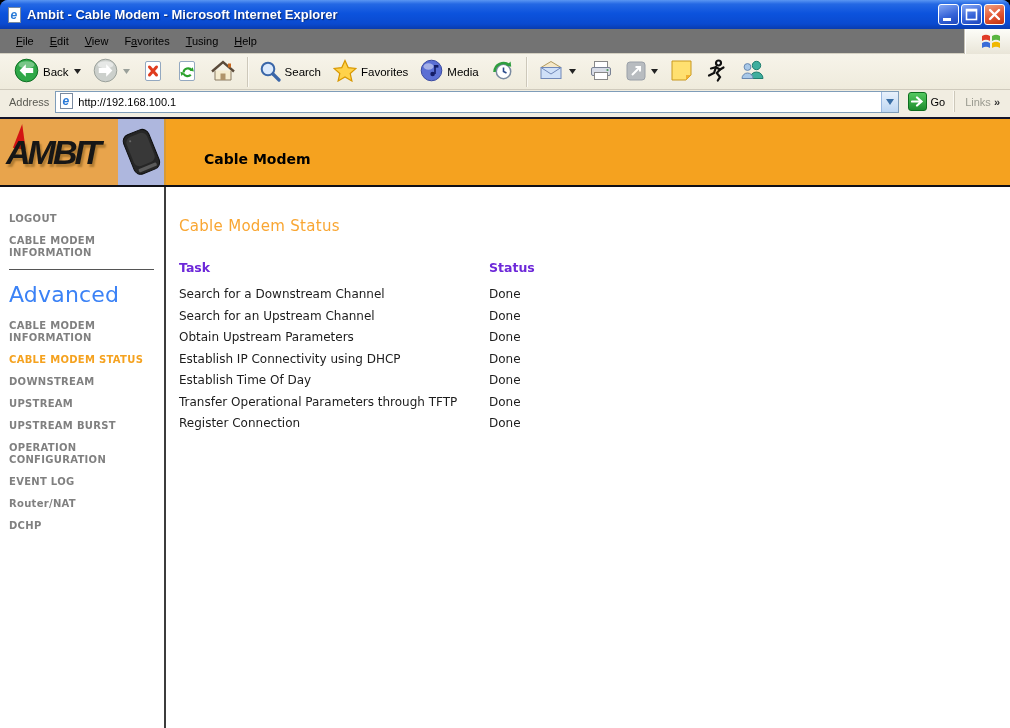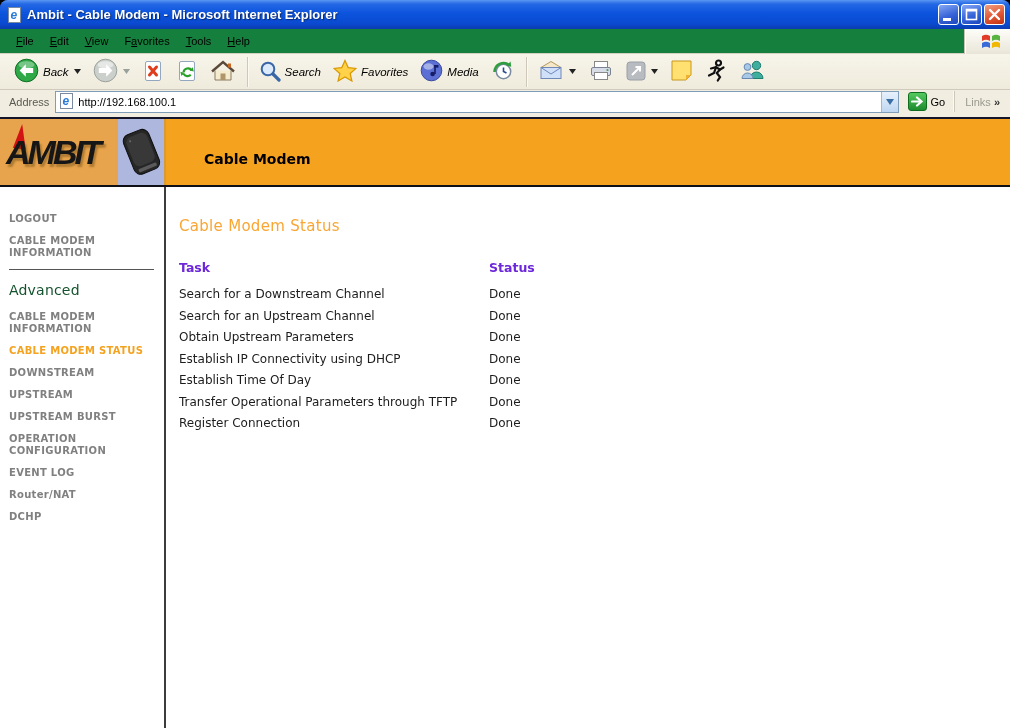--- a/index.html
+++ b/index.html
@@ -15,37 +15,37 @@
   .titlebar .tb-icon { margin-right:5px; display:flex; }
   .title-text { color:#fff; font-weight:bold; font-size:13px; flex:1;
                 text-shadow:1px 1px 1px #0a2a70; white-space:nowrap; overflow:hidden; }
   .win-controls { display:flex; gap:2px; }
   .wc-btn { width:21px; height:21px; border:1px solid #fff; border-radius:3px;
             display:flex; align-items:center; justify-content:center; cursor:pointer; }
   .wc-blue { background:linear-gradient(160deg,#86a8f4 0%,#3764d8 55%,#1d47be 100%); }
   .wc-red  { background:linear-gradient(160deg,#f0a080 0%,#e25633 55%,#c03010 100%); }
 
   
-  .menubar { height:25px; flex:0 0 25px; background:#15803d; border-bottom:1px solid #d4d0c2;
+  .menubar { height:25px; flex:0 0 25px; background:#737373; border-bottom:1px solid #d4d0c2;
              display:flex; align-items:center; padding-left:8px; position:relative; }
   .menu-item { font-size:11px; color:#000; padding:3px 8px; cursor:default; }
   .u-key { text-decoration:underline; }
   .menu-logo-box { position:absolute; right:0; top:0; width:46px; height:25px;
                    border-left:1px solid #c6c2b4; box-shadow:inset 1px 0 0 #fff;
                    background:linear-gradient(180deg,#fdfdf8,#e9e5d8);
                    display:flex; align-items:center; justify-content:flex-end; padding-right:8px; }
 
   
   .toolbar { height:36px; flex:0 0 36px; background:linear-gradient(180deg,#f7f4ea,#efebdc);
              border-bottom:1px solid #cfcabc; display:flex; align-items:center; padding-left:8px; }
   .tb-btn { display:flex; align-items:center; gap:4px; padding:2px 5px; height:31px;
             border:1px solid transparent; border-radius:3px; font-size:11.5px; color:#000; cursor:pointer; }
   .tb-sep { width:1px; height:30px; background:#cdc8ba; box-shadow:1px 0 0 #fbf9f2; margin:0 5px; }
   .drop-arrow { display:flex; margin-left:1px; }
-  .tb-label { white-space:nowrap;font-style:italic; }
+  .tb-label { white-space:nowrap; }
 
   
   .addressbar { height:27px; flex:0 0 27px; background:#f1ede1; display:flex; align-items:center;
                 padding:0 6px 4px 9px; gap:6px; }
   .addr-label { font-size:11px; color:#5a5a52; }
   .addr-input { flex:1; height:22px; background:#fff; border:1px solid #7f9db9;
                 display:flex; align-items:center; gap:4px; padding-left:3px; font-size:11px; color:#000; }
   .addr-url { flex:1; white-space:nowrap; }
   .addr-drop { width:17px; height:20px; background:linear-gradient(180deg,#e8f1fc,#bed6f2);
                border-left:1px solid #9ab8e0; display:flex; align-items:center; justify-content:center; cursor:pointer; }
@@ -71,21 +71,21 @@
   .header-title { flex:1; background:#f5a21f; display:flex; align-items:center;
                   padding:14px 0 0 38px; font-size:14px; font-weight:bold; color:#000000;
                   font-family:"DejaVu Sans", sans-serif; }
 
   .page-body { flex:1; display:flex; font-family:"DejaVu Sans", sans-serif; }
   .sidebar { width:166px; flex:0 0 166px; border-right:2px solid #3c3c3c; padding:26px 8px 0 9px; }
   .side-item { display:block; font-size:10px; font-weight:bold; letter-spacing:0.3px;
                color:#808080; line-height:12px; margin-bottom:10px; text-decoration:none; cursor:pointer; }
   .side-item.active { color:#f5a21f; }
   .side-divider { border:none; border-top:1px solid #555; margin:3px 2px 12px 0; }
-  .side-section { font-size:14px; color:#14532d; margin:0 0 13px 0; letter-spacing:0.2px; }
+  .side-section { font-size:22px; color:#3b82f6; margin:0 0 13px 0; letter-spacing:0.2px; }
 
   .main { flex:1; padding:30px 0 0 13px; }
   .main-heading { font-size:15px; font-weight:normal; color:#f9a632; margin:0 0 25px 0; letter-spacing:0.3px; }
   .status-table { border-collapse:collapse; font-size:12px; color:#1c1c1c; }
   .status-table th { text-align:left; font-weight:bold; font-size:12.5px; color:#6d28d9; padding:0 0 9px 0; }
   .status-table td { padding:0; line-height:21.5px; white-space:nowrap; }
   .col-task { width:310px; }
 </style>
 </head>
 <body>
@@ -118,21 +118,21 @@
           </svg>
       </div>
     </div>
   </div>
 
   <div class="menubar">
     <div class="menu-item"><span></span><span class="u-key">F</span><span>ile</span></div>
     <div class="menu-item"><span></span><span class="u-key">E</span><span>dit</span></div>
     <div class="menu-item"><span></span><span class="u-key">V</span><span>iew</span></div>
     <div class="menu-item"><span>F</span><span class="u-key">a</span><span>vorites</span></div>
-    <div class="menu-item"><span></span><span class="u-key">T</span><span>ools</span></div>
+    <div class="menu-item"><span></span><span class="u-key">T</span><span>using</span></div>
     <div class="menu-item"><span></span><span class="u-key">H</span><span>elp</span></div>
     <div class="menu-logo-box">
       <svg width="22" height="22" viewBox="0 0 22 22">
         <path d="M2 5 C5 3.4 7 3.4 10 5 V10 C7 8.4 5 8.4 2 10 Z" fill="#e03c28"></path>
         <path d="M12 5 C15 3.4 17 3.4 20 5 V10 C17 8.4 15 8.4 12 10 Z" fill="#5ab540"></path>
         <path d="M2 12 C5 10.4 7 10.4 10 12 V17 C7 15.4 5 15.4 2 17 Z" fill="#3a6cd8"></path>
         <path d="M12 12 C15 10.4 17 10.4 20 12 V17 C17 15.4 15 15.4 12 17 Z" fill="#f0b800"></path>
       </svg>
     </div>
   </div>

